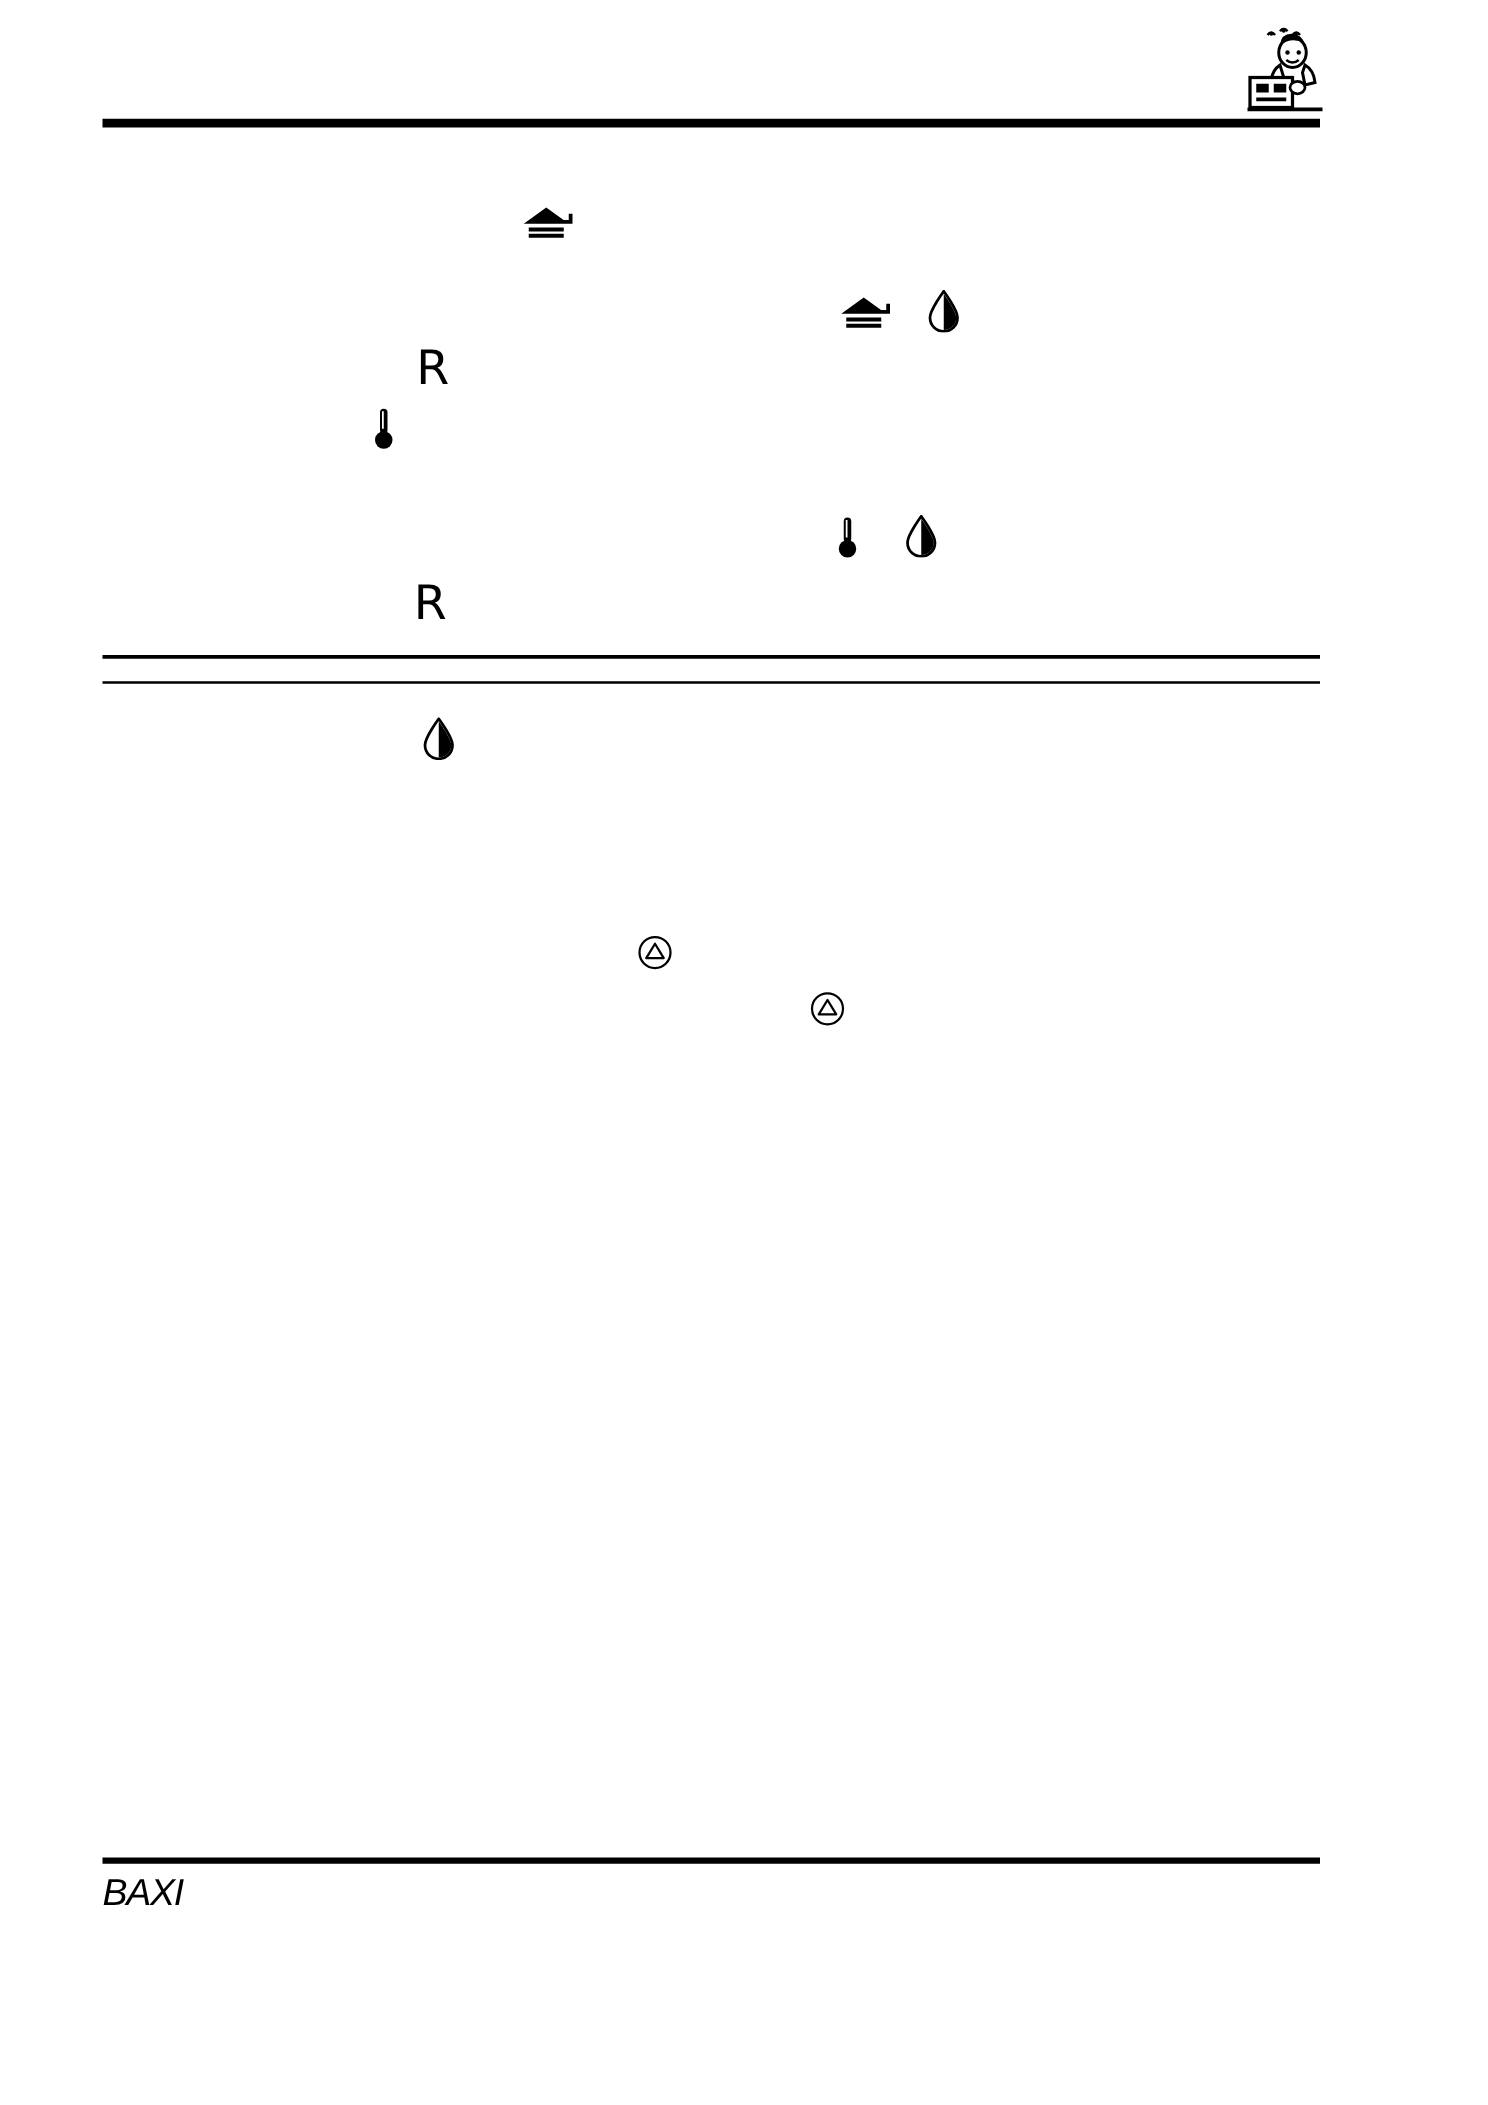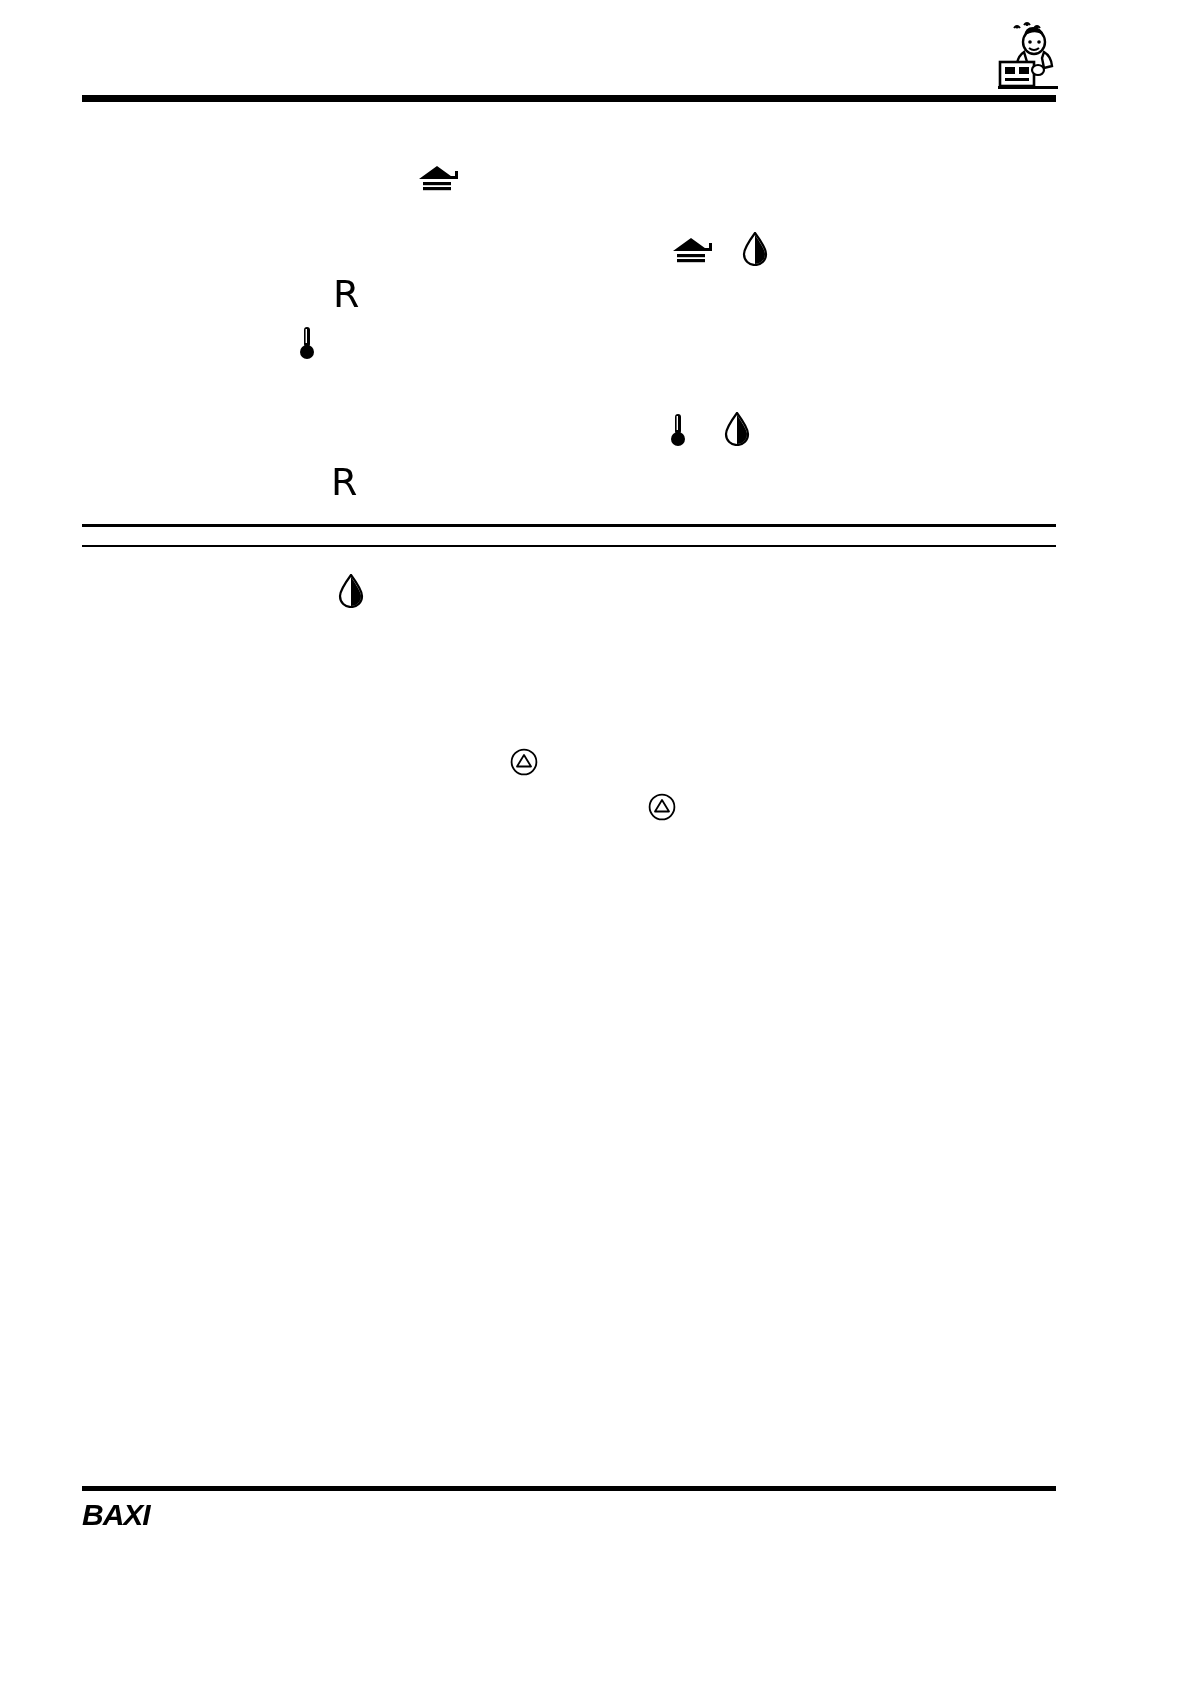--- a/index.html
+++ b/index.html
@@ -64,21 +64,21 @@
     top: 1486px;
     width: 974px;
     height: 5px;
     background: #000000;
   }
   .brand {
     position: absolute;
     left: 82px;
     top: 1498px;
     font-family: "Liberation Sans", sans-serif;
-    font-weight: bold;
+    font-weight: normal;
     font-style: italic;
     font-size: 30px;
     letter-spacing: -1px;
     color: #000000;
   }
 
   
   .glyph {
     position: absolute;
     display: block;

